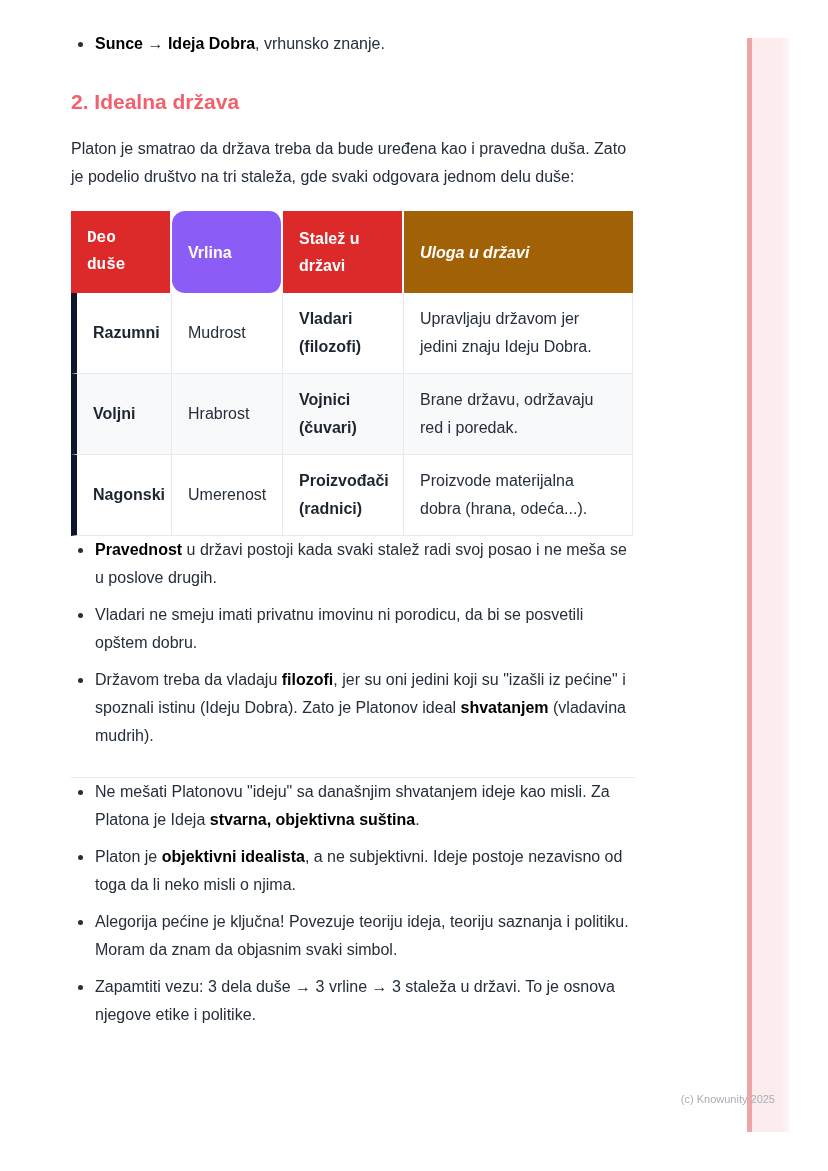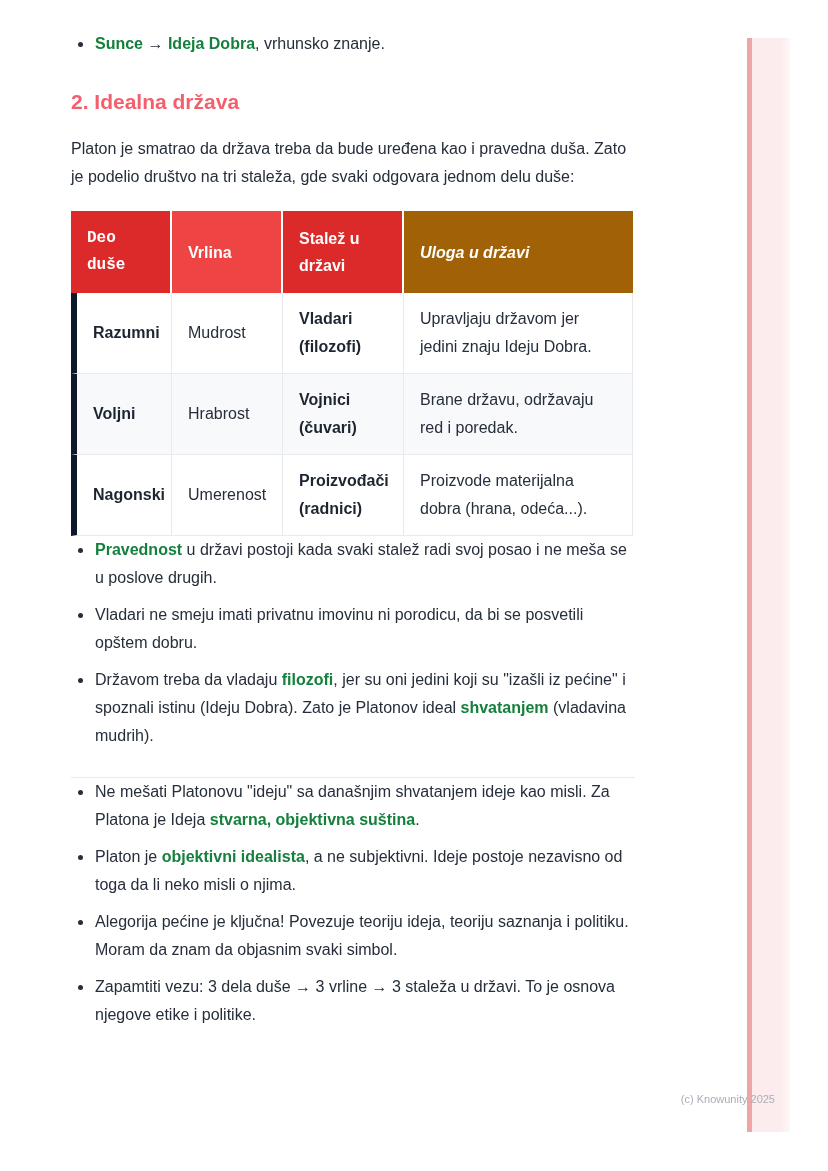--- a/index.html
+++ b/index.html
@@ -37,21 +37,21 @@
   ul.bullets li:last-child { margin-bottom: 0; }
   .dot {
     position: absolute;
     left: 7px;
     top: 12px;
     width: 5px;
     height: 5px;
     border-radius: 50%;
     background: #252e3a;
   }
-  b { font-weight: 700; color: #15803d; }
+  b { font-weight: 700; color: #000000; }
   
   h3.section-h {
     margin: 31px 0 0 0;
     font-size: 21px;
     line-height: 26px;
     font-weight: 700;
   }
   h2.section-h {
     margin: 23px 0 0 0;
     font-size: 26px;
@@ -147,21 +147,21 @@
   <table class="soul-table">
     <colgroup>
       <col class="col-1">
         <col class="col-2">
         <col class="col-3">
         <col class="col-4">
     </colgroup>
     <thead>
       <tr>
         <th class="th-red" style="background: rgb(220, 42, 42); font-family: Liberation Mono, monospace;">Deo duše</th>
-        <th class="th-red" style="background: #ef4444;">Vrlina</th>
+        <th class="th-red" style="background: #8b5cf6; border-radius: 13px;">Vrlina</th>
         <th class="th-red" style="background: rgb(220, 42, 42);">Stalež u državi</th>
         <th class="th-red" style="background: #a16207; font-style: italic;">Uloga u državi</th>
       </tr>
     </thead>
     <tbody>
       <tr>
         <td class="strong">Razumni</td>
         <td>Mudrost</td>
         <td class="strong">Vladari (filozofi)</td>
         <td>Upravljaju državom jer jedini znaju Ideju Dobra.</td>

